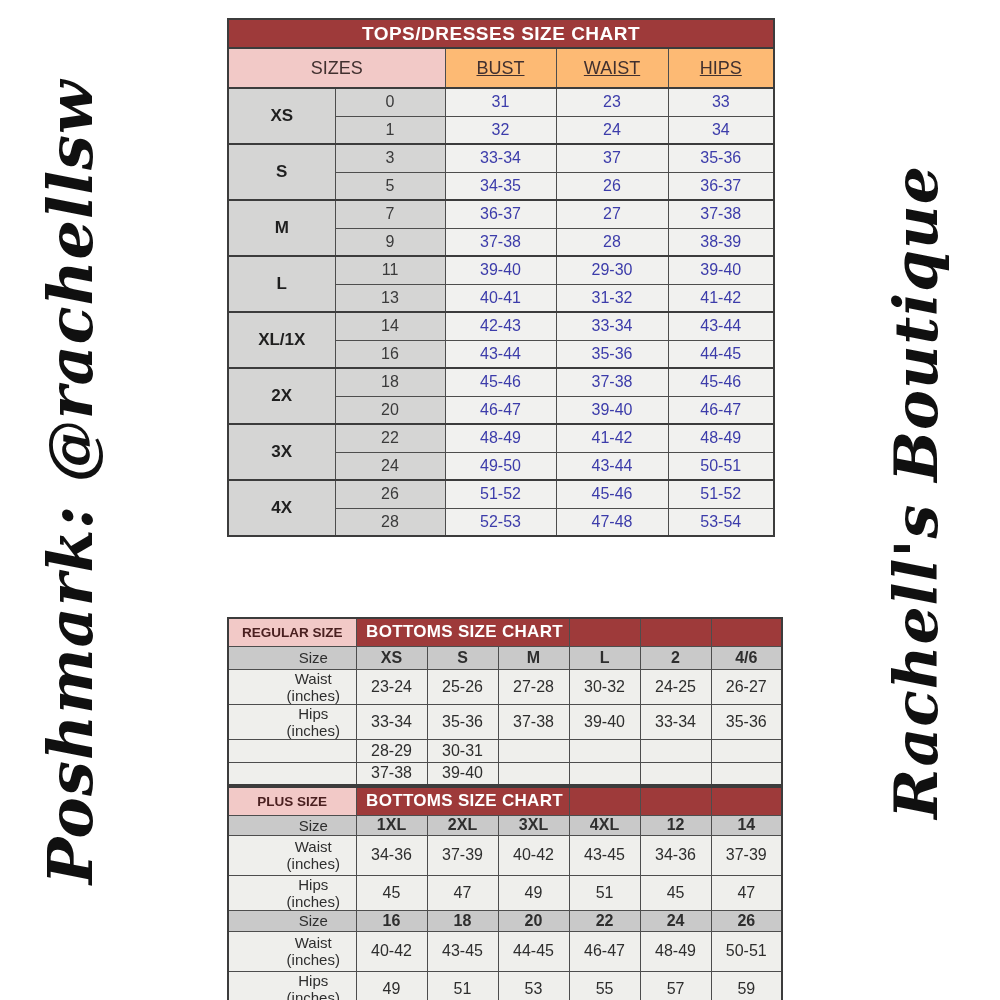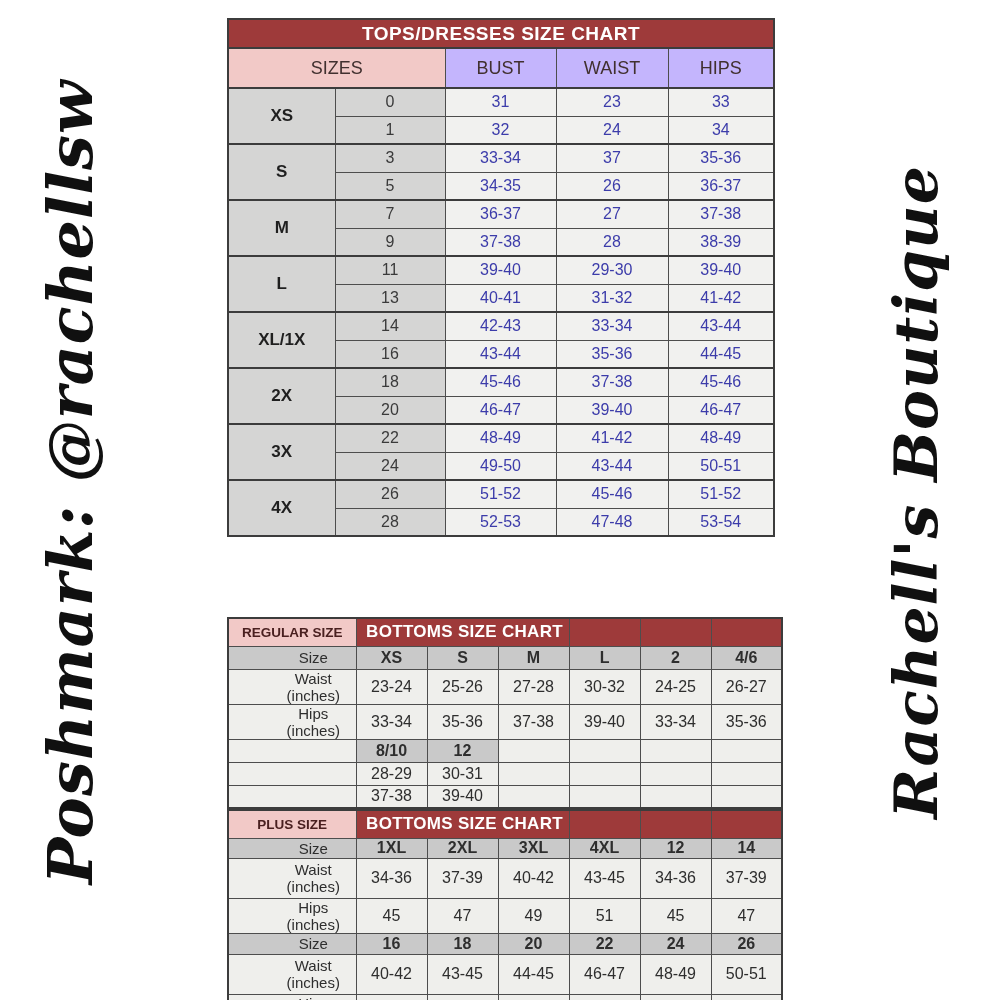--- a/index.html
+++ b/index.html
@@ -23,21 +23,21 @@
 
   
   #tops-wrap{position:absolute;left:227px;top:18px;}
   #tops-table{width:546px;border:2px solid #3c3c3c;}
   #tops-table .title-row th{
     background:#9e3a3a;color:#ffffff;font-weight:bold;font-size:19px;
     height:27px;letter-spacing:.5px;border-bottom:2px solid #3c3c3c;
   }
   #tops-table .colhead th{height:38px;font-weight:normal;font-size:18px;color:#41302f;}
   #tops-table .colhead .sizes{background:#f2c9c7;}
-  #tops-table .colhead .ph{background:#c4b5fd;}
+  #tops-table .colhead .ph{background:#fdba74;text-decoration:underline;}
   #tops-table tbody tr{height:28px;}
   #tops-table td.grp-label{background:#d5d5d4;font-weight:bold;font-size:17px;color:#1f1f1f;}
   #tops-table td.size-num{background:#d5d5d4;font-size:16px;color:#3a3a3a;}
   #tops-table td.val{background:#f1f1ef;font-size:16px;color:#3c3caa;text-align:center;}
   #tops-table tr.grp-first td{border-top:2px solid #3c3c3c;}
 
   
   #bottoms-wrap{position:absolute;left:227px;top:617px;}
   .bottoms{width:554px;border:2px solid #3c3c3c;}
   .bottoms col.lab-col{width:128px;}
@@ -237,29 +237,20 @@
         </tr>
         <tr class="r-measure">
           <td class="lab">Hips (inches)</td>
           <td>33-34</td>
           <td>35-36</td>
           <td>37-38</td>
           <td>39-40</td>
           <td>33-34</td>
           <td>35-36</td>
         </tr>
-        <tr class="r-extra-size">
-          <td class="lab"></td>
-          <td class="szv">8/10</td>
-          <td class="szv">12</td>
-          <td></td>
-          <td></td>
-          <td></td>
-          <td></td>
-        </tr>
         <tr class="r-extra-measure">
           <td class="lab"></td>
           <td>28-29</td>
           <td>30-31</td>
           <td></td>
           <td></td>
           <td></td>
           <td></td>
         </tr>
         <tr class="r-extra-measure">

